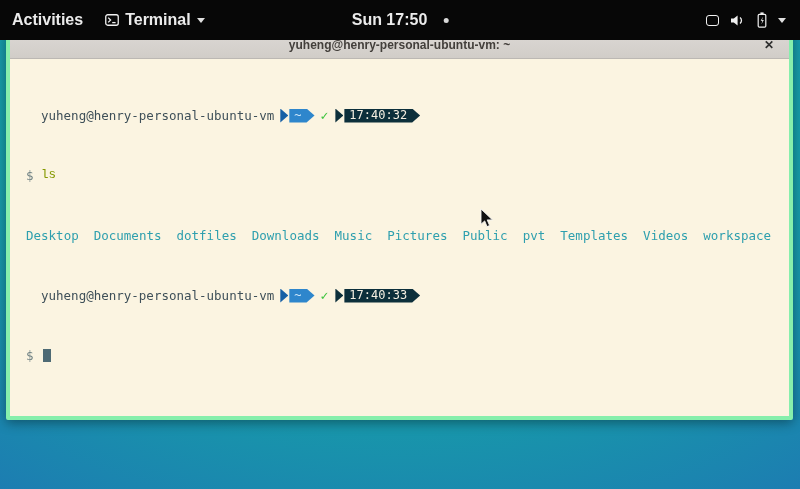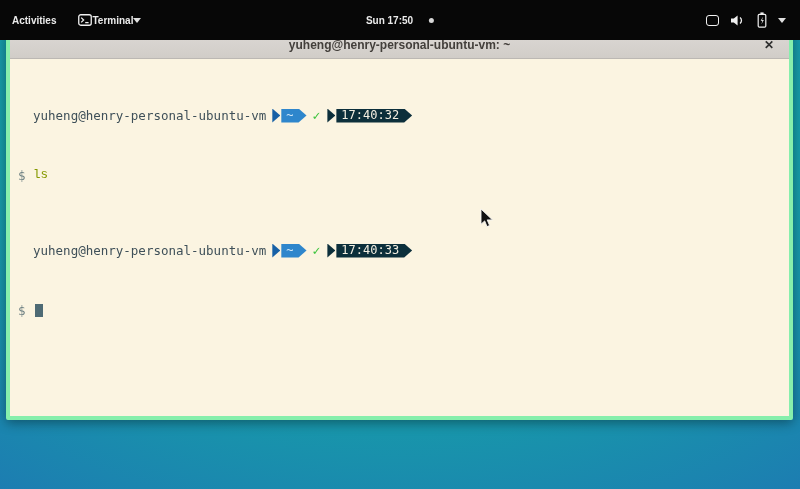--- a/index.html
+++ b/index.html
@@ -9,25 +9,25 @@
   
   .desktop {
     position:absolute; left:0; top:26px; width:800px; height:463px;
     background: radial-gradient(120% 135% at 50% 22%, #12ae9f 0%, #16a0a8 38%, #1d7ab2 74%, #13598b 100%);
   }
 
   
   .top-bar {
     position:absolute; left:0; top:0; width:800px; height:40px;
     background:#070707; color:#ebebeb; display:flex; align-items:center;
-    font-size:10px; font-weight:bold; z-index:30;
+    font-size:16px; font-weight:bold; z-index:30;
   }
   .tb-left { display:flex; align-items:center; height:100%; }
   .activities { padding:0 12px; height:100%; display:flex; align-items:center; cursor:default; }
-  .app-menu { display:flex; align-items:center; padding:0 10px; height:100%;text-align:center; }
+  .app-menu { display:flex; align-items:center; gap:6px; padding:0 10px; height:100%;text-align:center; }
   .tb-center { position:absolute; left:50%; transform:translateX(-50%); display:flex; align-items:center; gap:16px; height:100%; }
   .notif-dot { width:5px; height:5px; border-radius:50%; background:#d8d8d8; display:inline-block; }
   .tb-right { position:absolute; right:6px; top:0; height:100%; display:flex; align-items:center; gap:11px; padding:0 8px; }
   .caret-down { width:0; height:0; border-left:4px solid transparent; border-right:4px solid transparent; border-top:5px solid #e0e0e0; display:inline-block; }
   .display-ic { width:13px; height:11px; border:1.5px solid #f0f0f0; border-radius:3px; display:inline-block; }
 
   
   .window {
     position:absolute; left:6px; top:28px; width:787px; height:392px;
     border:4px solid #86efac; border-radius:8px 8px 2px 2px;
@@ -41,21 +41,21 @@
   }
   .titlebar .title { font-size:12px; font-weight:bold; color:#433f3b; }
   .close-btn {
     position:absolute; right:11px; top:50%; transform:translateY(-50%);
     width:18px; height:18px; display:flex; align-items:center; justify-content:center;
     font-size:12px; font-weight:bold; color:#2e2e2e; cursor:default;
   }
 
   .term {
     flex:1; background:#fbf4e1; font-family:"DejaVu Sans Mono","Liberation Mono",monospace;
-    font-size:12.5px; line-height:15px; color:#3f5059; padding:4px 8px; white-space:pre;
+    font-size:12.5px; line-height:15px; color:#3f5059; padding:4px 16px; white-space:pre;
   }
   .term-line { display:flex; align-items:center; height:15px; white-space:pre; }
   .prompt-line { padding-left:15px; }
   .user { color:#3f5059; }
 
   
   .pl-start { width:8px; height:14px; flex:0 0 8px; clip-path:polygon(0 0,100% 50%,0 100%); margin-left:6px; }
   .pl-blue-dark { background:#1760a6; }
   .pl-dark-chev { background:#0c2f3b; margin-left:5px; }
   .pl-body {
@@ -125,20 +125,23 @@
       <span class="pl-body pl-blue"><span>~</span></span>
       <span class="check">✓</span>
       <span class="pl-start pl-dark-chev"></span>
       <span class="pl-body pl-darkbg"><span>17:40:32</span></span>
     </div>
 
     <div class="term-line">
       <span class="dollar">$</span><span> </span><span class="cmd">ls</span>
     </div>
 
+    <div class="term-line">
+      <span class="dirs">Desktop  Documents  dotfiles  Downloads  Music  Pictures  Public  pvt  Templates  Videos  workspace</span>
+    </div>
 
     <div class="term-line prompt-line">
       <span class="user">yuheng@henry-personal-ubuntu-vm</span>
       <span class="pl-start pl-blue-dark"></span>
       <span class="pl-body pl-blue"><span>~</span></span>
       <span class="check">✓</span>
       <span class="pl-start pl-dark-chev"></span>
       <span class="pl-body pl-darkbg"><span>17:40:33</span></span>
     </div>
 

